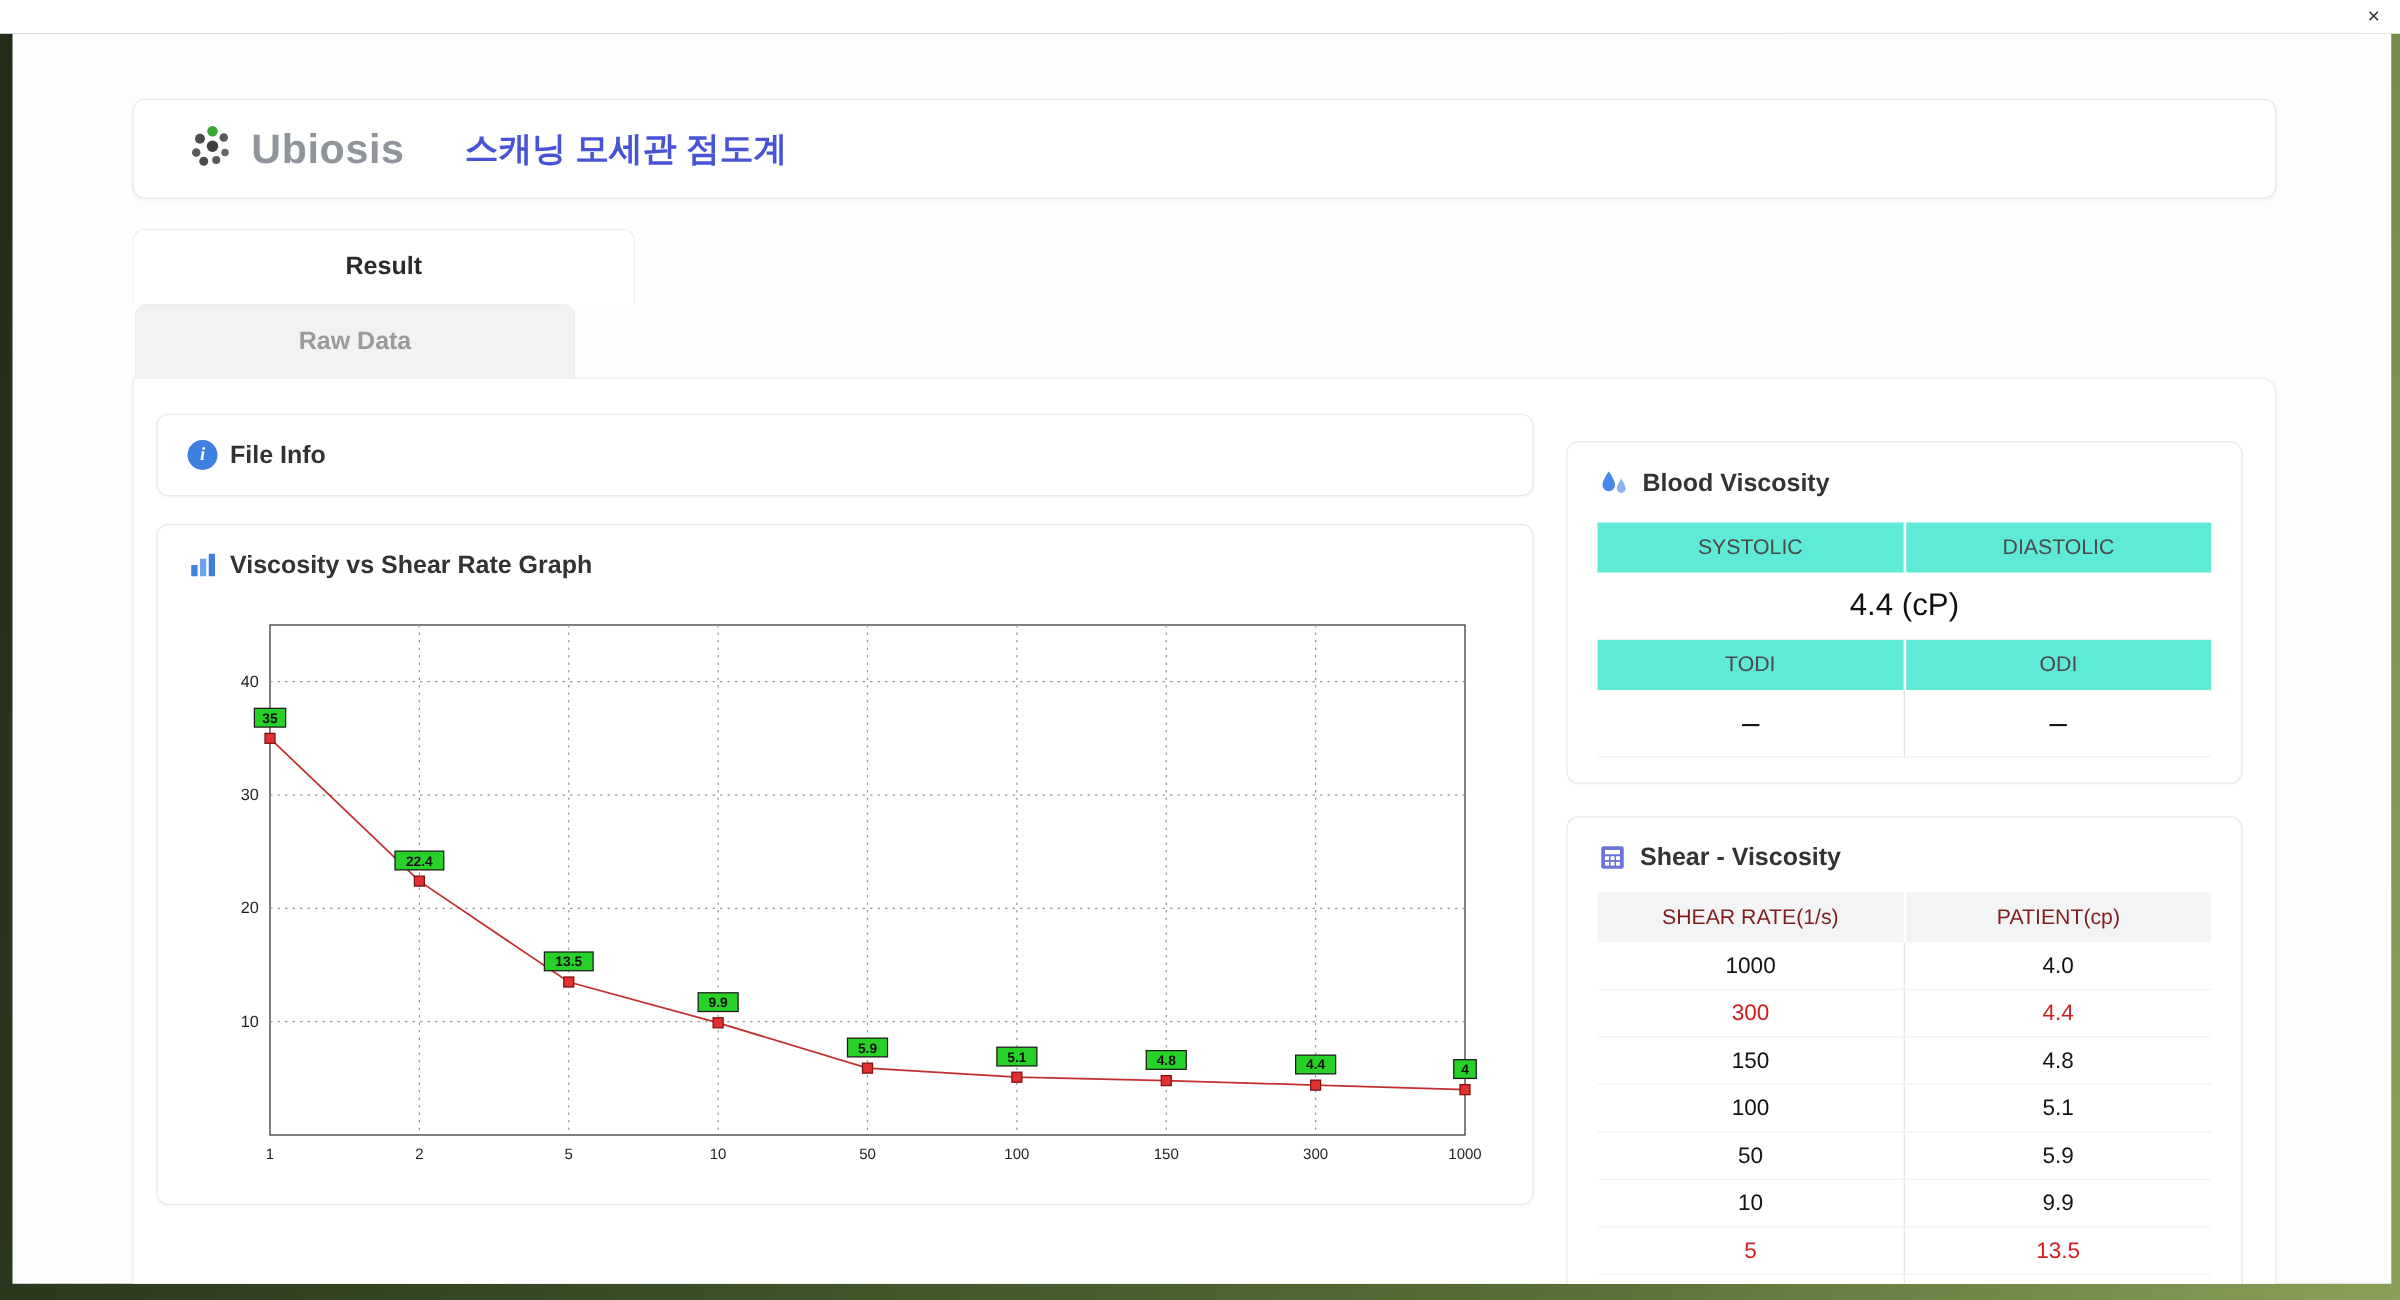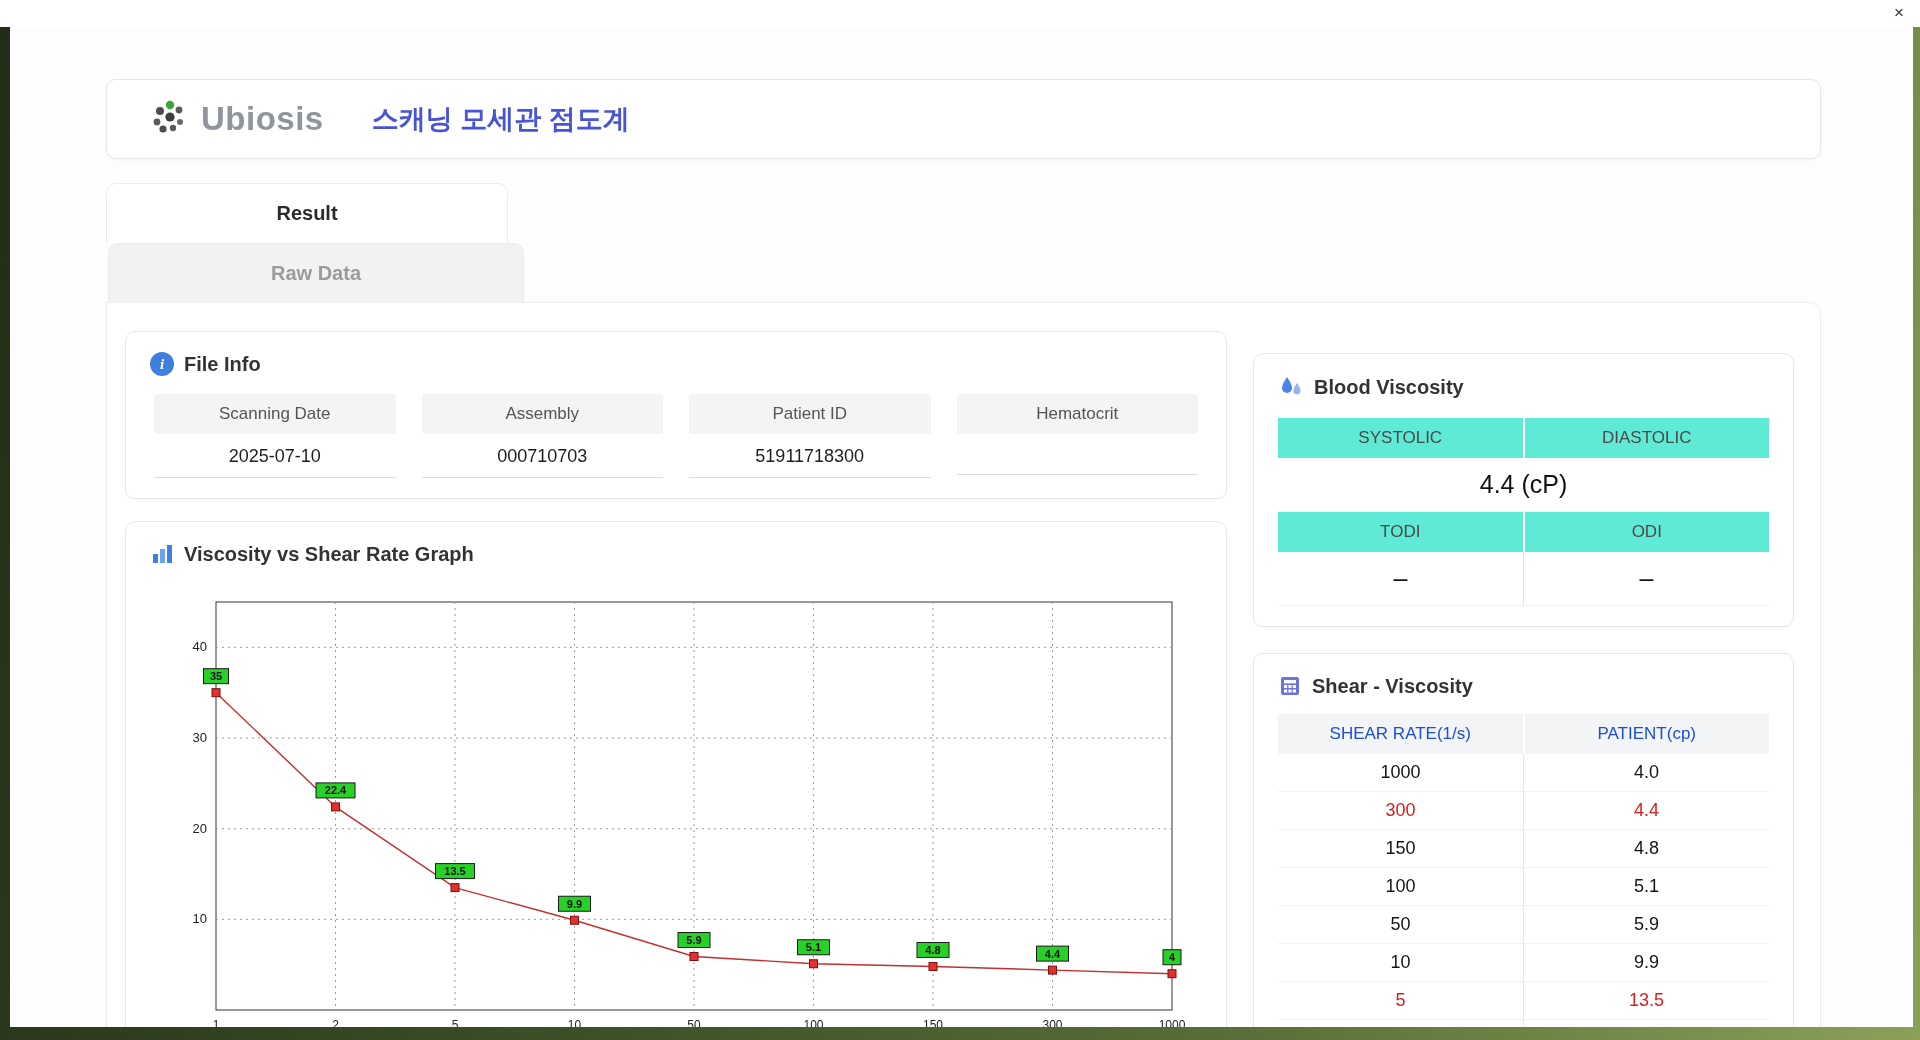--- a/index.html
+++ b/index.html
@@ -38,21 +38,21 @@
   .tabs { display: flex; margin-top: 24px; position: relative; z-index: 2; flex-direction: column; }
   .tab {
     height: 60px; display: flex; align-items: center; justify-content: center;
     border-radius: 10px 10px 0 0; font-size: 20px; cursor: pointer;
   }
   .tab.active {
     width: 402px; background: #ffffff; color: #2b2b2b; font-weight: bold;
     border: 1px solid #ececee; border-bottom: 1px solid #ffffff;
   }
   .tab.inactive {
-    width: 416px; background: #f2f2f4; color: #9b9b9b; font-weight: 600;
+    width: 352px; background: #f2f2f4; color: #9b9b9b; font-weight: 600;
     border: 1px solid #ececee; border-bottom: none; margin-left: 2px;
   }
 
   
   .container {
     margin-top: -1px; background: #ffffff;
     border: 1px solid #ececee; border-radius: 0 12px 12px 12px;
     box-shadow: 0 1px 3px rgba(0,0,0,0.04);
     padding: 28px 26px 26px 18px;
     display: flex; gap: 26px; min-height: 782px;
@@ -104,21 +104,21 @@
     font-size: 25px; color: #111; padding: 12px 0; min-height: 45px;
   }
   .bv-row.val > div + div { border-left: 1px solid #e4e4e8; }
   .bv-row.val { border-bottom: 1px solid #f1f1f4; }
 
   
   .sv-table { margin-top: 16px; }
   .sv-row { display: flex; }
   .sv-row > div { flex: 1; text-align: center; }
   .sv-row.head > div {
-    background: #f3f4f6; color: #1d4ed8; font-size: 17px; padding: 10px 0;
+    background: #f3f4f6; color: #7f1d1d; font-size: 17px; padding: 10px 0;
   }
   .sv-row.head > div + div { border-left: 2px solid #ffffff; }
   .sv-row.data > div { font-size: 18px; color: #141414; padding: 8px 0; }
   .sv-row.data > div + div { border-left: 1px solid #e7e7eb; }
   .sv-row.data { border-bottom: 1px solid #f2f2f5; }
   .sv-row.data.red > div { color: #d21f1f; }
 </style>
 </head>
 <body>
 
@@ -154,38 +154,20 @@
     </div>
 
     <div class="container">
 
       <div class="left-col">
 
         <div class="panel">
           <div class="panel-title">
             <span class="icon info-icon">i</span>
             <span class="t">File Info</span>
-          </div>
-          <div class="fi-fields">
-            <div class="fi-field">
-              <div class="fi-label">Scanning Date</div>
-              <div class="fi-value">2025-07-10</div>
-            </div>
-            <div class="fi-field">
-              <div class="fi-label">Assembly</div>
-              <div class="fi-value">000710703</div>
-            </div>
-            <div class="fi-field">
-              <div class="fi-label">Patient ID</div>
-              <div class="fi-value">51911718300</div>
-            </div>
-            <div class="fi-field">
-              <div class="fi-label">Hematocrit</div>
-              <div class="fi-value"></div>
-            </div>
           </div>
         </div>
 
         <div class="panel">
           <div class="panel-title">
             <span class="icon">
               <svg width="24" height="24" viewBox="0 0 24 24">
                 <rect x="3" y="12" width="5" height="9" fill="#3f7fe0"></rect>
                 <rect x="10" y="7" width="5" height="14" fill="#6ba3ef"></rect>
                 <rect x="17" y="3" width="5" height="18" fill="#3f7fe0"></rect>

